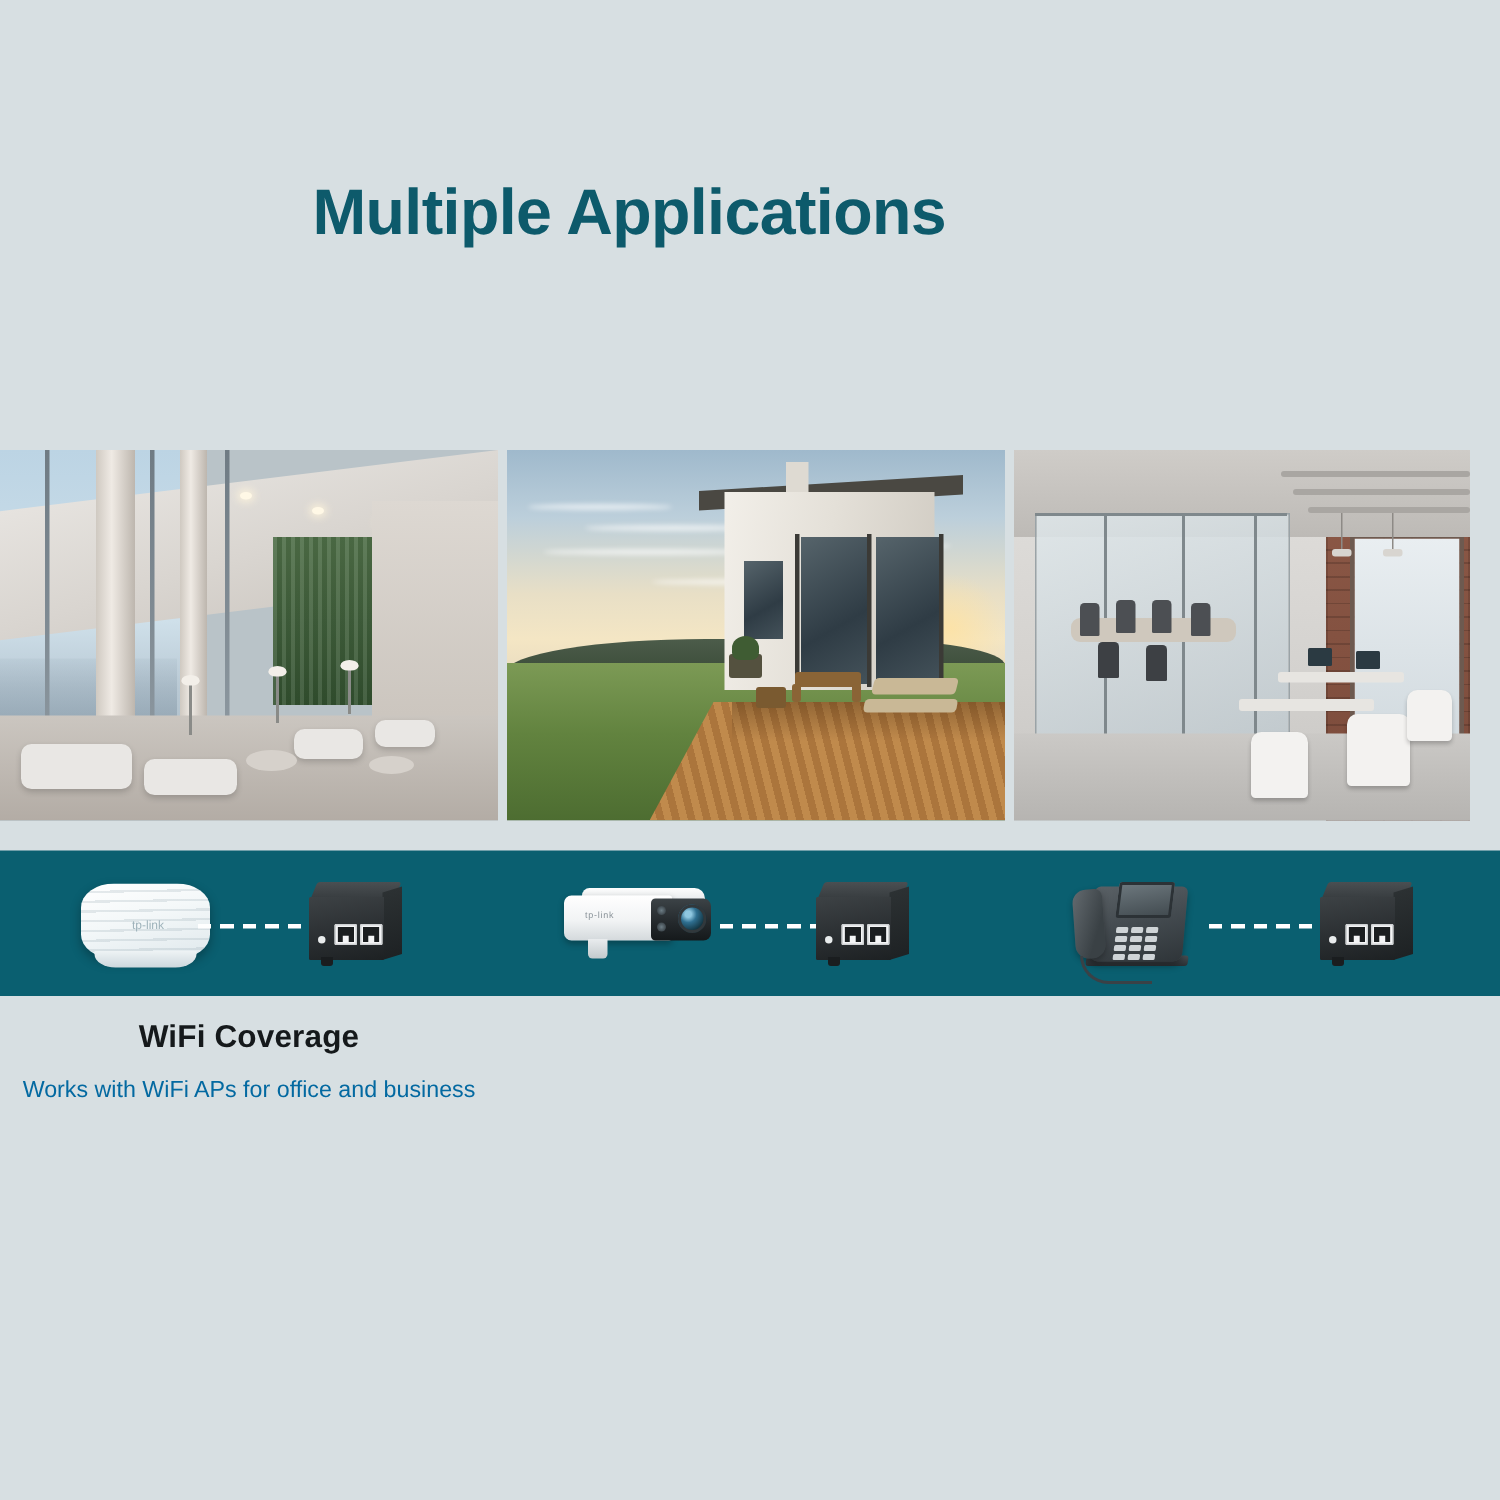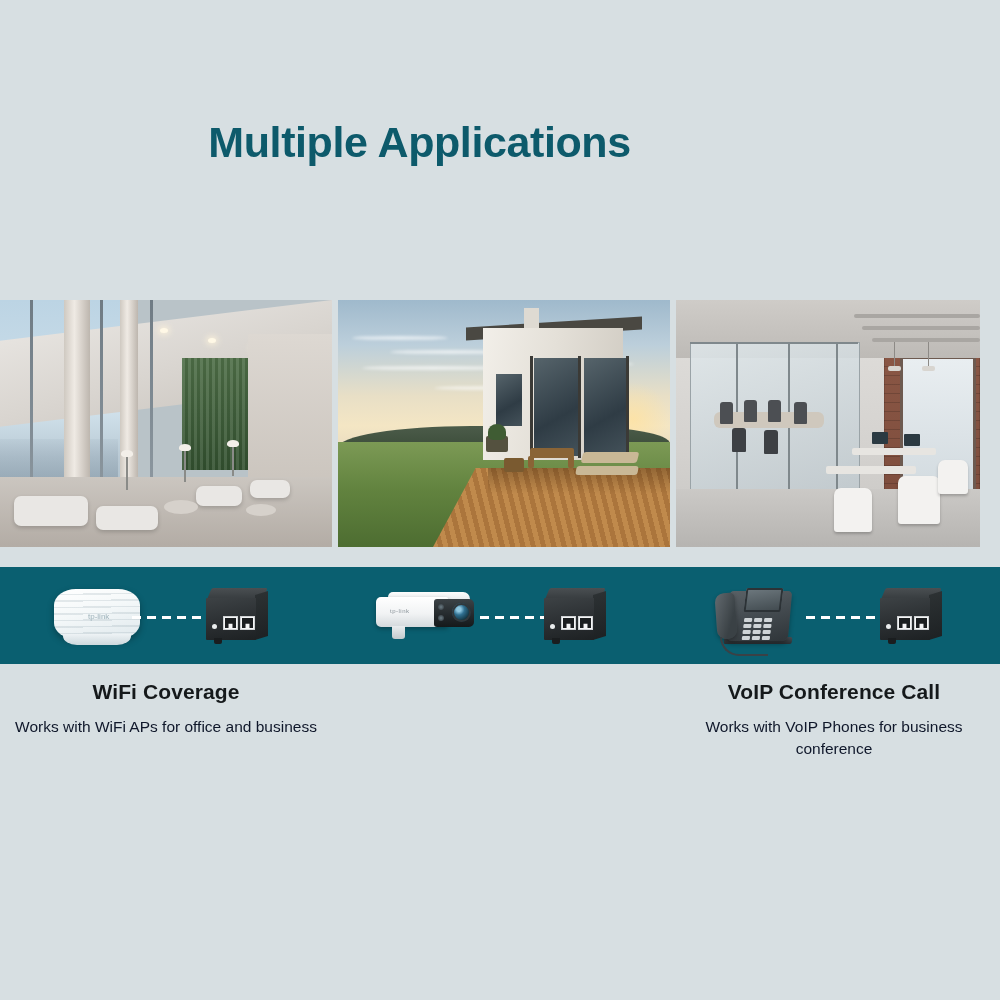--- a/index.html
+++ b/index.html
@@ -417,21 +417,21 @@
   .caption-title {
     font-size: 21px;
     font-weight: bold;
     color: #15191b;
     letter-spacing: 0.1px;
     margin-bottom: 12px;
   }
   .caption-desc {
     font-size: 15.5px;
     line-height: 1.42;
-    color: #0f172a;
+    color: #0369a1;
   }
 </style>
 </head>
 <body>
 
 <div class="page-title">Multiple Applications</div>
 
 <div class="photo-strip">
 
   <div class="photo-panel panel-1">
@@ -620,17 +620,13 @@
   </div>
 </div>
 
 <div class="captions">
   <div class="caption-col cc-1">
     <div class="caption-title">WiFi Coverage</div>
     <div class="caption-desc">Works with WiFi APs for office and business</div>
   </div>
   <div class="caption-col cc-2">
   </div>
-  <div class="caption-col cc-3">
-    <div class="caption-title">VoIP Conference Call</div>
-    <div class="caption-desc">Works with VoIP Phones for business conference</div>
-  </div>
 </div>
 
 </body></html>

